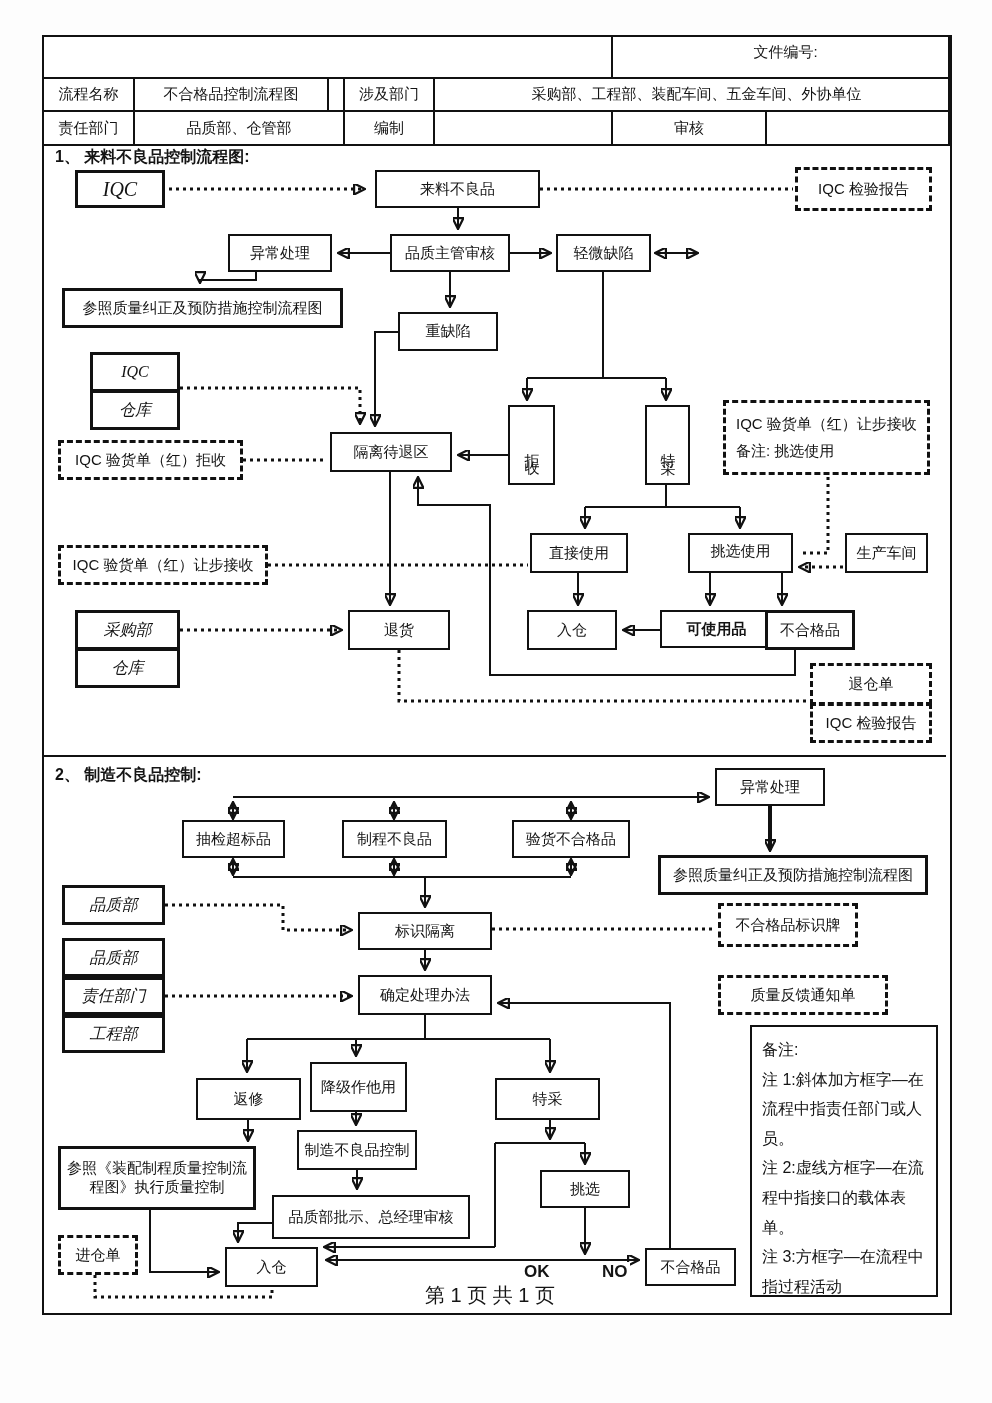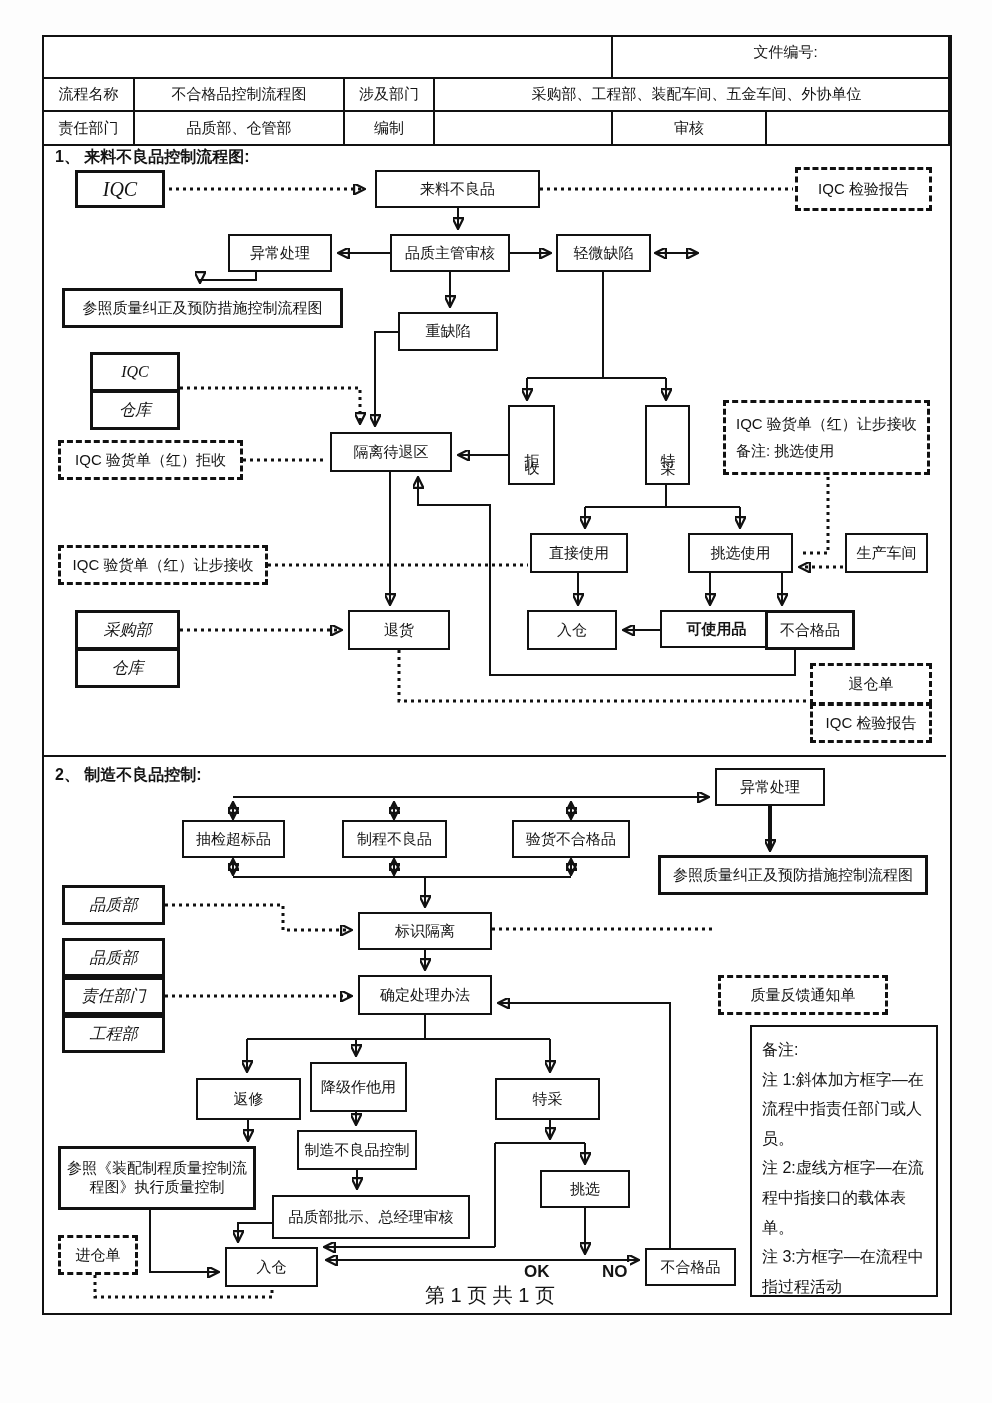--- a/index.html
+++ b/index.html
@@ -106,21 +106,21 @@
     <path d="M585 1143V1163" marker-end="url(#ae)"></path>
     <path d="M495 1247H325" marker-end="url(#ae)"></path>
     <path d="M585 1208V1253" marker-end="url(#ae)"></path>
     <path d="M327 1260H638" marker-start="url(#as)" marker-end="url(#ae)"></path>
     <path class="d" d="M95 1275V1297H272V1289"></path>
   </svg>
 
   <div class="cell" style="left:42px;top:35px;width:571px;height:44px;"></div>
   <div class="cell lft" style="left:611px;top:35px;width:339px;height:44px;align-items:flex-start;padding-top:6px;">文件编号:</div>
   <div class="cell" style="left:42px;top:77px;width:93px;height:35px;">流程名称</div>
-  <div class="cell" style="left:133px;top:77px;width:212px;height:35px;">不合格品控制流程图</div>
+  <div class="cell" style="left:133px;top:77px;width:196px;height:35px;">不合格品控制流程图</div>
   <div class="cell" style="left:343px;top:77px;width:92px;height:35px;">涉及部门</div>
   <div class="cell lft" style="left:433px;top:77px;width:517px;height:35px;">采购部、工程部、装配车间、五金车间、外协单位</div>
   <div class="cell" style="left:42px;top:110px;width:93px;height:36px;">责任部门</div>
   <div class="cell" style="left:133px;top:110px;width:212px;height:36px;">品质部、仓管部</div>
   <div class="cell" style="left:343px;top:110px;width:92px;height:36px;">编制</div>
   <div class="cell" style="left:433px;top:110px;width:180px;height:36px;"></div>
   <div class="cell" style="left:611px;top:110px;width:156px;height:36px;">审核</div>
   <div class="cell" style="left:765px;top:110px;width:185px;height:36px;"></div>
 
   <div class="ttl" style="left:55px;top:147px;">1、 来料不良品控制流程图:</div>
@@ -136,40 +136,41 @@
   <div class="bx b3 it" style="left:90px;top:390px;width:90px;height:40px;">仓库</div>
   <div class="bx dsh" style="left:58px;top:440px;width:185px;height:40px;">IQC 验货单（红）拒收</div>
   <div class="bx" style="left:330px;top:432px;width:122px;height:40px;">隔离待退区</div>
   <div class="bx vt" style="left:508px;top:405px;width:47px;height:80px;">拒收</div>
   <div class="bx vt" style="left:645px;top:405px;width:45px;height:80px;">特采</div>
   <div class="bx dsh col lft" style="left:723px;top:400px;width:207px;height:75px;">
     <span>IQC 验货单（红）让步接收</span>
     <span>备注: 挑选使用</span>
   </div>
   <div class="bx" style="left:530px;top:533px;width:98px;height:40px;">直接使用</div>
-  <div class="bx" style="left:688px;top:533px;width:105px;height:40px;">挑选使用</div>
+  <div class="bx" style="left:688px;top:533px;width:105px;height:40px;font-family:Liberation Mono, monospace;">挑选使用</div>
   <div class="bx" style="left:845px;top:533px;width:83px;height:40px;">生产车间</div>
   <div class="bx dsh" style="left:58px;top:545px;width:210px;height:40px;">IQC 验货单（红）让步接收</div>
   <div class="bx b3 it" style="left:75px;top:610px;width:105px;height:40px;">采购部</div>
   <div class="bx b3 it" style="left:75px;top:648px;width:105px;height:40px;">仓库</div>
   <div class="bx" style="left:348px;top:610px;width:102px;height:40px;">退货</div>
   <div class="bx" style="left:527px;top:610px;width:90px;height:40px;">入仓</div>
   <div class="bx" style="left:660px;top:610px;width:113px;height:38px;font-weight:bold;">可使用品</div>
   <div class="bx b3" style="left:765px;top:610px;width:90px;height:40px;">不合格品</div>
   <div class="bx dsh" style="left:810px;top:663px;width:122px;height:42px;">退仓单</div>
   <div class="bx dsh" style="left:810px;top:703px;width:122px;height:40px;">IQC 检验报告</div>
 
   <div class="ttl" style="left:55px;top:765px;">2、 制造不良品控制:</div>
   <div class="bx" style="left:715px;top:768px;width:110px;height:38px;">异常处理</div>
   <div class="bx" style="left:182px;top:820px;width:103px;height:38px;">抽检超标品</div>
   <div class="bx" style="left:342px;top:820px;width:105px;height:38px;">制程不良品</div>
   <div class="bx" style="left:512px;top:820px;width:118px;height:38px;">验货不合格品</div>
   <div class="bx b3" style="left:658px;top:855px;width:270px;height:40px;">参照质量纠正及预防措施控制流程图</div>
   <div class="bx b3 it" style="left:62px;top:885px;width:103px;height:40px;">品质部</div>
   <div class="bx" style="left:358px;top:912px;width:134px;height:38px;">标识隔离</div>
+  <div class="bx dsh" style="left:718px;top:903px;width:140px;height:44px;">不合格品标识牌</div>
   <div class="bx b3 it" style="left:62px;top:938px;width:103px;height:39px;">品质部</div>
   <div class="bx b3 it" style="left:62px;top:977px;width:103px;height:38px;">责任部门</div>
   <div class="bx b3 it" style="left:62px;top:1015px;width:103px;height:38px;">工程部</div>
   <div class="bx" style="left:358px;top:975px;width:134px;height:40px;">确定处理办法</div>
   <div class="bx dsh" style="left:718px;top:975px;width:170px;height:40px;">质量反馈通知单</div>
   <div class="bx" style="left:196px;top:1078px;width:105px;height:42px;">返修</div>
   <div class="bx" style="left:310px;top:1062px;width:97px;height:50px;">降级作他用</div>
   <div class="bx" style="left:495px;top:1078px;width:105px;height:42px;">特采</div>
   <div class="bx" style="left:297px;top:1130px;width:120px;height:40px;">制造不良品控制</div>
   <div class="bx b3" style="left:58px;top:1146px;width:198px;height:64px;">参照《装配制程质量控制流程图》执行质量控制</div>

